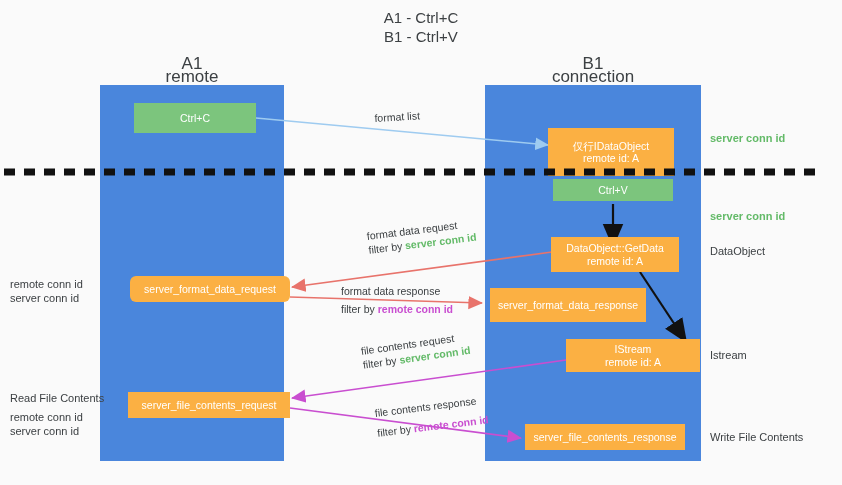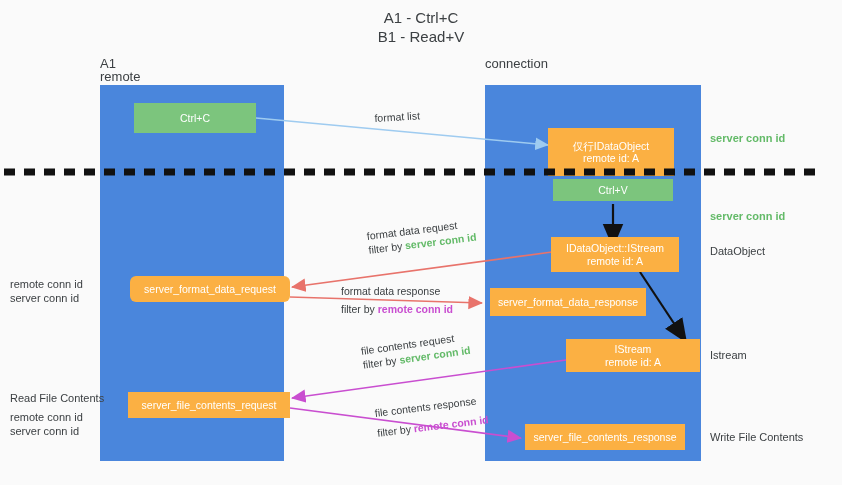--- a/index.html
+++ b/index.html
@@ -28,22 +28,22 @@
     left: 0; right: 0; top: 8px;
     text-align: center;
     font-size: 15px;
     line-height: 19px;
     color: #3c4043;
     white-space: pre-line;
   }
 
   
   .col-head {
-    text-align: left;
-    font-size: 13px;
+    text-align: center;
+    font-size: 17px;
     line-height: 13px;
     color: #3c4043;
   }
   .col-head .big { display: block; }
   .col-head .sub { display: block; }
 
   #head-a1 { left: 100px; width: 184px; top: 57px; }
   #head-b1 { left: 485px; width: 216px; top: 57px; }
 
   
@@ -103,27 +103,28 @@
     pointer-events: none;
     z-index: 9;
   }
 </style>
 </head>
 <body>
 
 <div id="stage">
 
   <div id="title" class="abs">A1 - Ctrl+C
-B1 - Read+V</div>
+B1 - Ctrl+V</div>
 
   <div id="head-a1" class="abs col-head">
     <span class="big">A1</span>
     <span class="sub">remote</span>
   </div>
   <div id="head-b1" class="abs col-head">
+    <span class="big">B1</span>
     <span class="sub">connection</span>
   </div>
 
   <div id="lane-a1" class="abs lane"></div>
   <div id="lane-b1" class="abs lane"></div>
 
   <svg id="wires" class="abs" viewBox="0 0 842 485">
     <defs>
       <marker id="ah-blue" markerWidth="9" markerHeight="9" refX="8" refY="4.5" orient="auto">
         <path d="M0,0.6 L8.6,4.5 L0,8.4 Z" fill="#9ecbf0"></path>
@@ -165,29 +166,29 @@
   <div class="abs node orange" style="left:548px; top:128px; width:126px; height:48px;">
     <span>仅行IDataObject</span>
     <span class="l2">remote id: A</span>
   </div>
 
   <div class="abs node green" style="left:553px; top:179px; width:120px; height:22px;">
     <span>Ctrl+V</span>
   </div>
 
   <div class="abs node orange" style="left:551px; top:237px; width:128px; height:35px;">
-    <span>IDataObject::IStream</span>
+    <span>DataObject::GetData</span>
     <span class="l2">remote id: A</span>
   </div>
 
   <div class="abs node orange" style="left:130px; top:276px; width:160px; height:26px;border-radius:6px;">
     <span>server_format_data_request</span>
   </div>
 
-  <div class="abs node orange" style="left:490px; top:288px; width:156px; height:28px;">
+  <div class="abs node orange" style="left:490px; top:288px; width:156px; height:34px;">
     <span>server_format_data_response</span>
   </div>
 
   <div class="abs node orange" style="left:566px; top:339px; width:134px; height:33px;">
     <span>IStream</span>
     <span class="l2">remote id: A</span>
   </div>
 
   <div class="abs node orange" style="left:525px; top:424px; width:160px; height:26px;">
     <span>server_file_contents_response</span>

